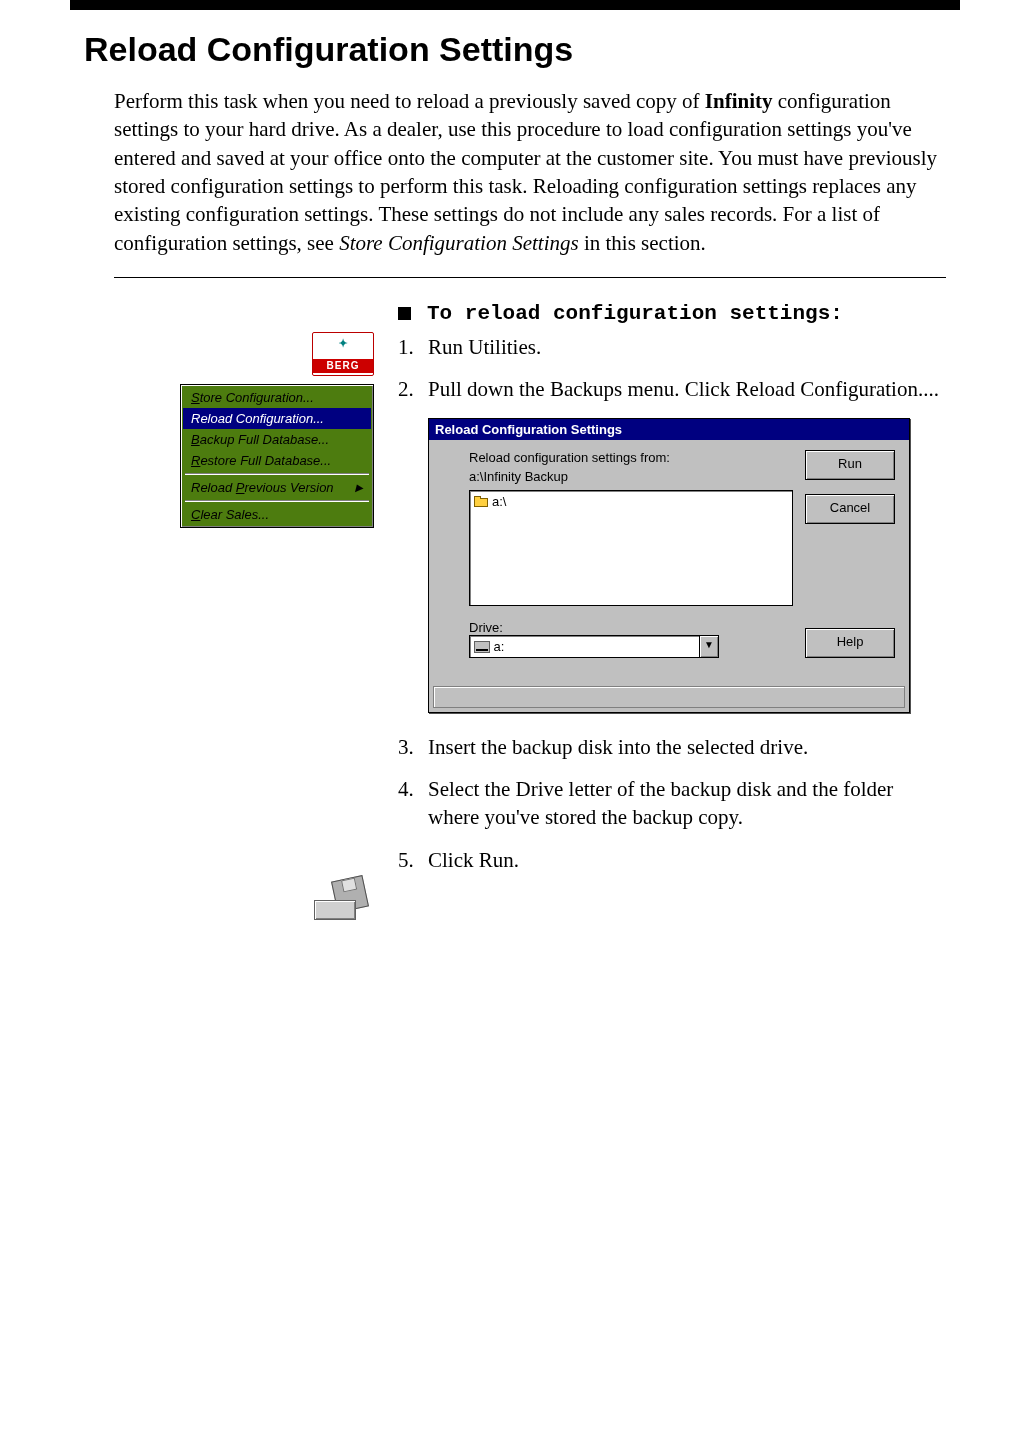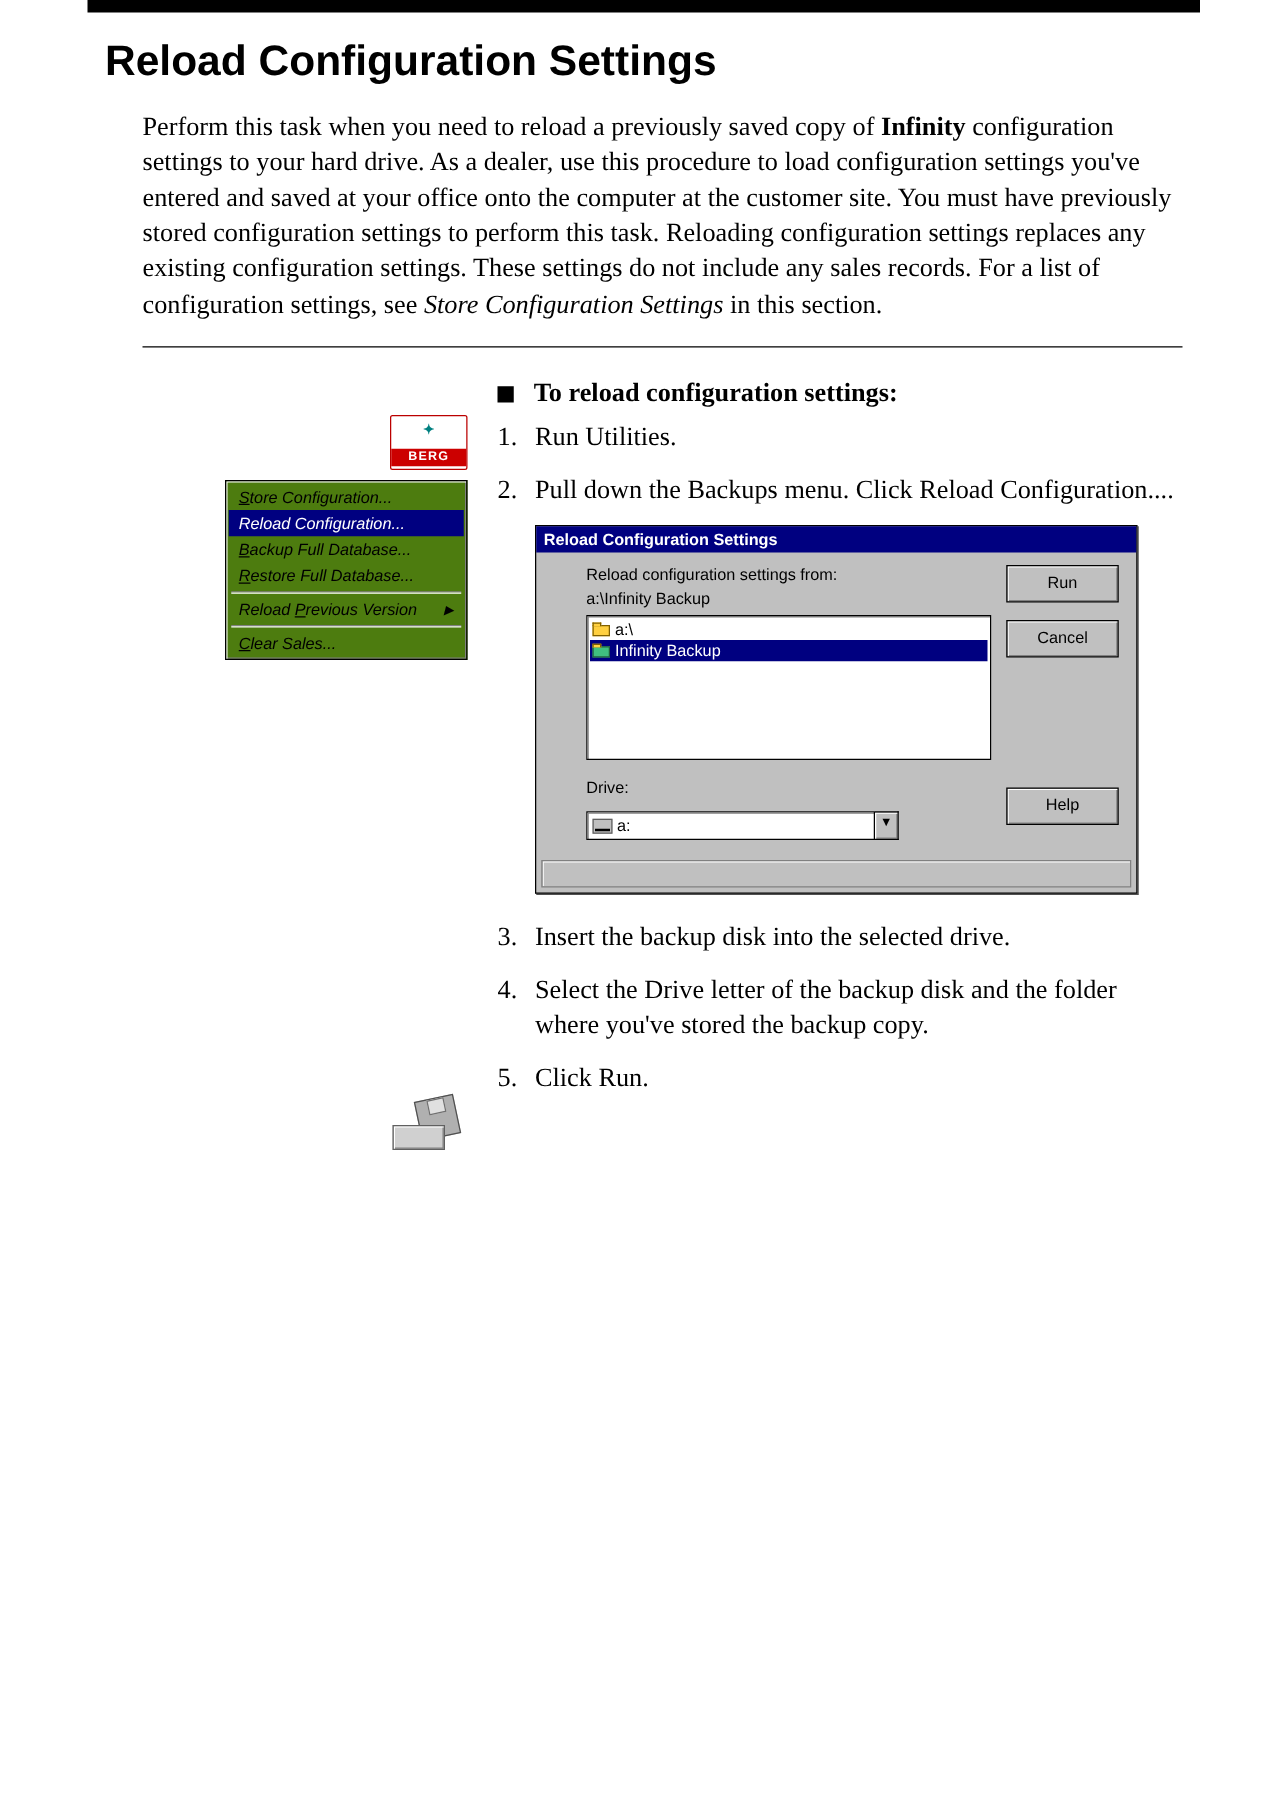--- a/index.html
+++ b/index.html
@@ -49,21 +49,21 @@
     flex-direction: column;
     align-items: flex-end;
     padding-right: 24px;
     padding-top: 30px;
   }
   .rightcol {
     flex: 1;
     font-size: 21px;
   }
   .subhead {
-    font-family: Liberation Serif, serif;
+    font-family: Liberation Mono, monospace;
     font-weight: bold;
     font-size: 21px;
     margin-bottom: 8px;
   }
   .subhead .bullet {
     display: inline-block;
     width: 13px; height: 13px;
     background: #000;
     margin-right: 16px;
     vertical-align: -1px;
@@ -223,21 +223,21 @@
   .folder-icon::after {
     content: "";
     position: absolute;
     left: 0; top: 0; width: 7px; height: 3px;
     background: #ffd040;
     border: 1px solid #806000;
     border-bottom: none;
     box-sizing: border-box;
   }
   .folder-icon.open::before { background: #40c080; border-color:#206040;}
-  .drive-label { margin-top: 14px; margin-bottom: 12px; }
+  .drive-label { margin-top: 14px; margin-bottom: 0; }
   .combo {
     display: flex;
     width: 250px;
   }
   .combo input {
     flex: 1;
     font-family: inherit;
     font-size: 13px;
     padding: 3px 4px;
     border: 1px solid #000;
@@ -378,24 +378,20 @@
           <div class="titlebar">Reload Configuration Settings</div>
           <div class="client">
             <div class="dlg-row">
               <div class="dlg-left">
                 <div class="win-label">Reload configuration settings from:</div>
                 <div class="win-path">a:\Infinity Backup</div>
                 <div class="listbox">
                   <div class="row">
                       <span class="folder-icon"></span>
                       <span>a:\</span>
-                    </div>
-                  <div class="row sel">
-                      <span class="folder-icon open"></span>
-                      <span>Infinity Backup</span>
                     </div>
                 </div>
                 <div class="drive-label">Drive:</div>
                 <div class="combo" style="position: relative;">
                   <input type="text" readonly="" style="padding-left: 20px; background-image: none;" value=" a:">
                   <div class="drop">▼</div>
                 <span class="drive-icon" style="position: absolute; left: 5px; top: 6px;"></span>
                   </div>
               </div>
               <div class="dlg-right">

